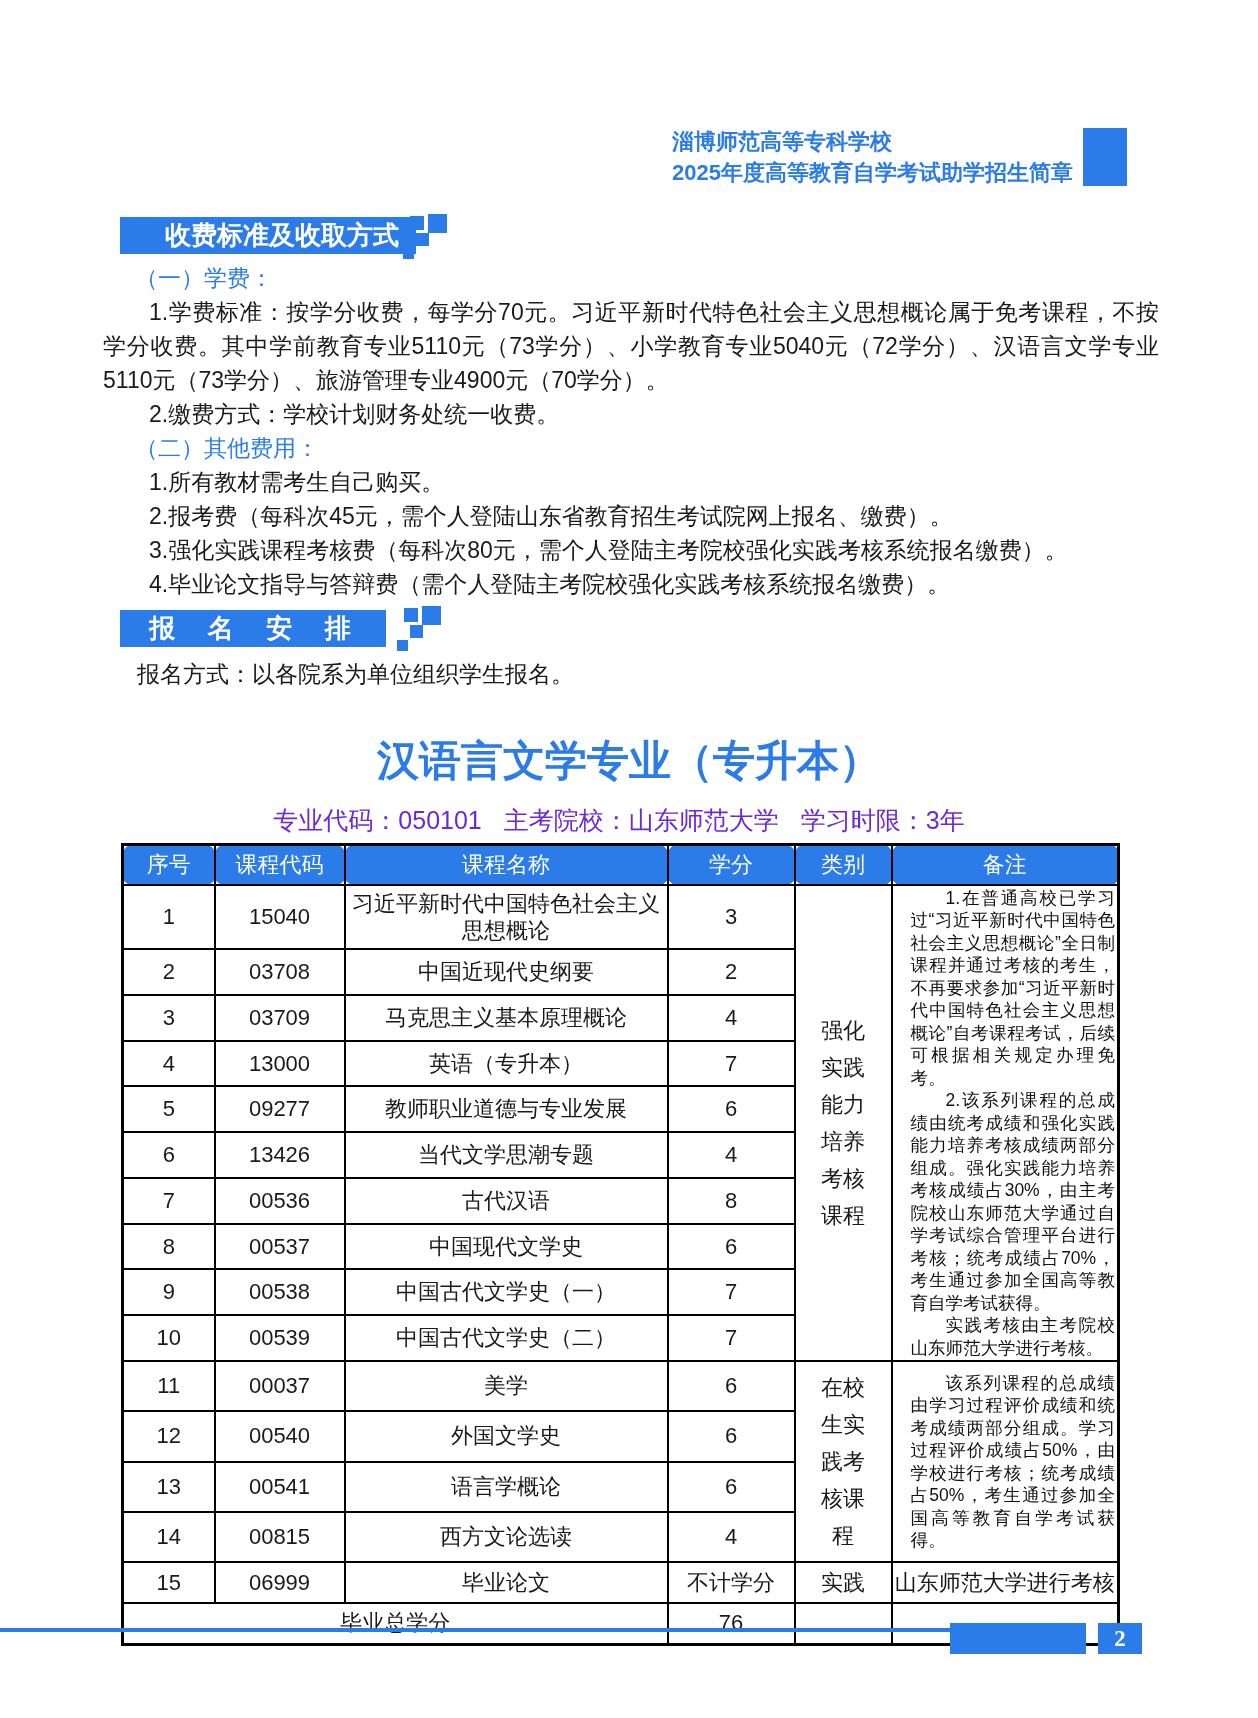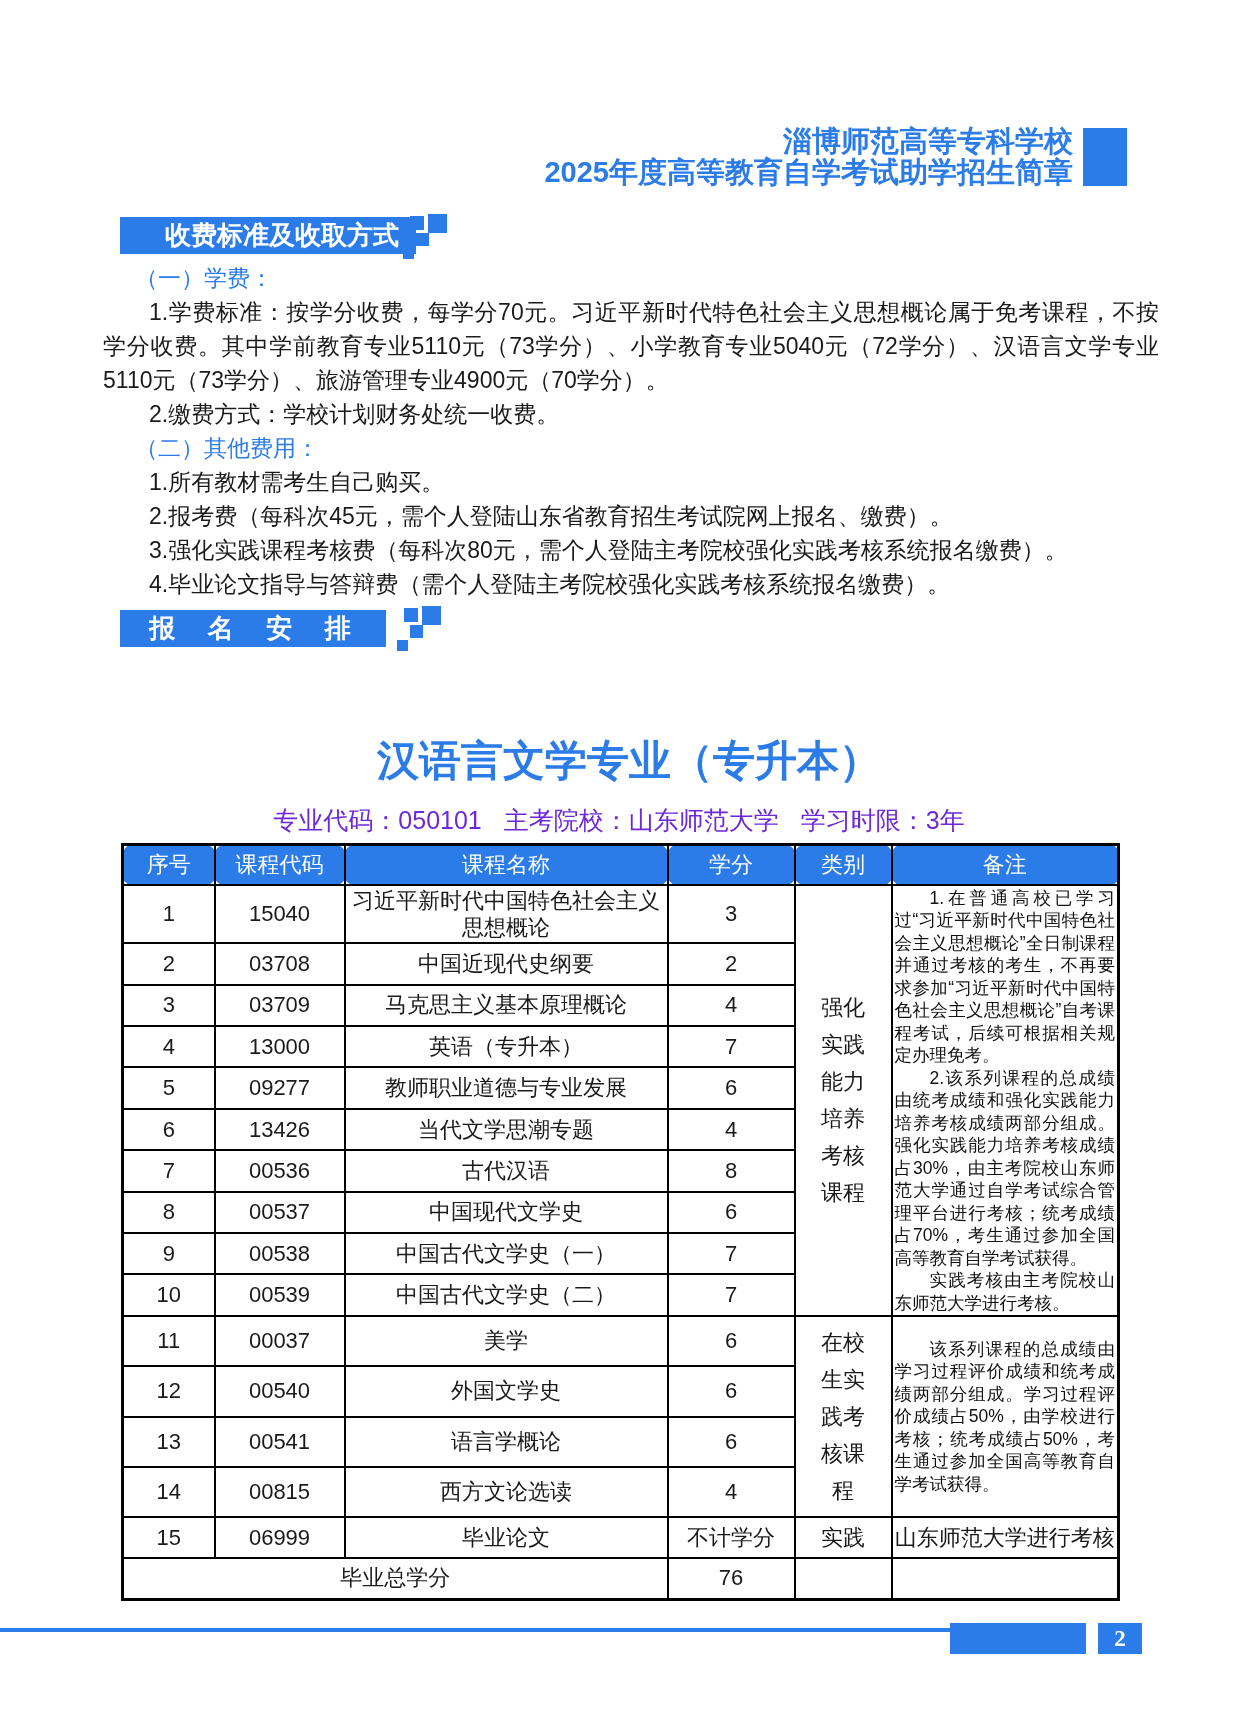--- a/index.html
+++ b/index.html
@@ -13,22 +13,22 @@
     color: #1a1a1a;
     overflow: hidden;
     margin: 0 auto;
   }
 
   
   .doc-header {
     position: absolute; top: 126px; right: 131px;
     display: flex; align-items: center; gap: 10px;
   }
-  .header-lines { text-align: right; color: var(--blue); font-weight: bold;
-    font-size: 29px; line-height: 31px; }
+  .header-lines { color: var(--blue); font-weight: bold;
+    font-size: 22px; line-height: 31px; }
   .header-square { width: 44px; height: 58px; background: var(--blue); }
 
   
   .section-bar {
     position: absolute; left: 120px; height: 37px; background: var(--blue);
     color: #fff; font-family: "Liberation Serif", "DejaVu Serif", serif;
     font-weight: bold; font-size: 26px;
     display: flex; align-items: center; justify-content: center;
   }
   .bar1 { top: 217px; width: 296px; padding-left: 28px; }
@@ -69,21 +69,21 @@
   table.courses th, table.courses td {
     border: 2px solid #000; text-align: center; vertical-align: middle;
     font-size: 22px; padding: 1px 2px; overflow: hidden;
   }
   table.courses th { background: var(--blue); color: #fff; font-weight: normal; height: 40px; border-radius: 9px; }
   table.courses td { height: 41px; }
   td.two-line { height: 72px; line-height: 27px; margin-top: 24px; }
   td.cat-cell { vertical-align: middle; }
   .vtext { width: 2em; margin: 6px auto; line-height: 37px; word-break: break-all; text-align: center; }
   td.note-cell { vertical-align: top; text-align: left; padding: 8px 6px 4px 6px; }
-  td.note-cell .np { font-size: 17.5px; line-height: 22.5px; text-align: justify; text-indent: 2em; color: #111; }
+  td.note-cell .np { font-size: 17.5px; line-height: 22.5px; text-align: justify; text-indent: 2em; color: #111; padding-left: 16px; }
   td.note-small { font-size: 19px; }
   td.total-row { height: 46px; }
 
   
   .footer-line { position: absolute; top: 1628px; left: 0; width: 952px; height: 4px; background: var(--blue); }
   .footer-rect { position: absolute; top: 1623px; left: 950px; width: 136px; height: 31px; background: var(--blue); }
   .footer-pagebox { position: absolute; top: 1623px; left: 1098px; width: 44px; height: 31px;
     background: var(--blue); color: #fff; display: flex; align-items: center; justify-content: center;
     font-family: "Liberation Serif", "DejaVu Serif", serif; font-weight: bold; font-size: 23px; }
 </style>
@@ -125,20 +125,21 @@
     <span>报 名 安 排</span>
   </div>
   <div class="pixel-deco deco2">
     <div class="sq sq1"></div>
     <div class="sq sq2"></div>
     <div class="sq sq3"></div>
     <div class="sq sq4"></div>
   </div>
 
   <div class="reg-body">
+    <div>报名方式：以各院系为单位组织学生报名。</div>
   </div>
 
   <div class="major-title">汉语言文学专业（专升本）</div>
   <div class="code-line">
     <span>专业代码：050101</span>
     <span>主考院校：山东师范大学</span>
     <span>学习时限：3年</span>
   </div>
 
   <table class="courses">

